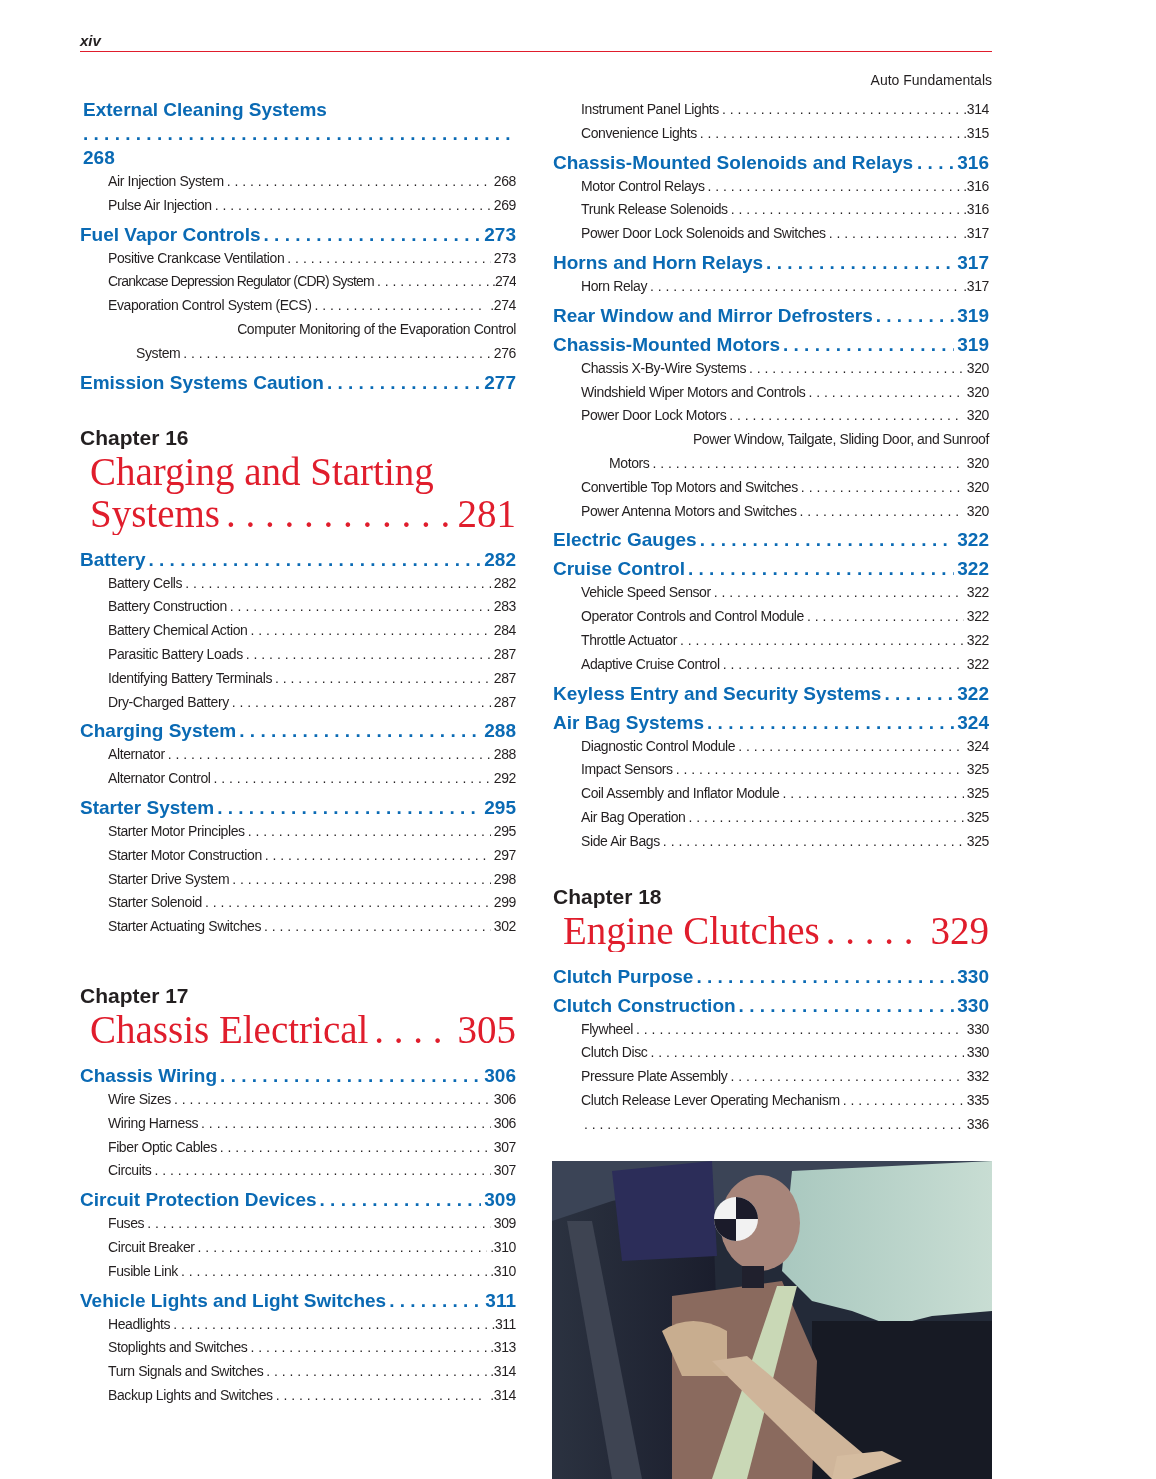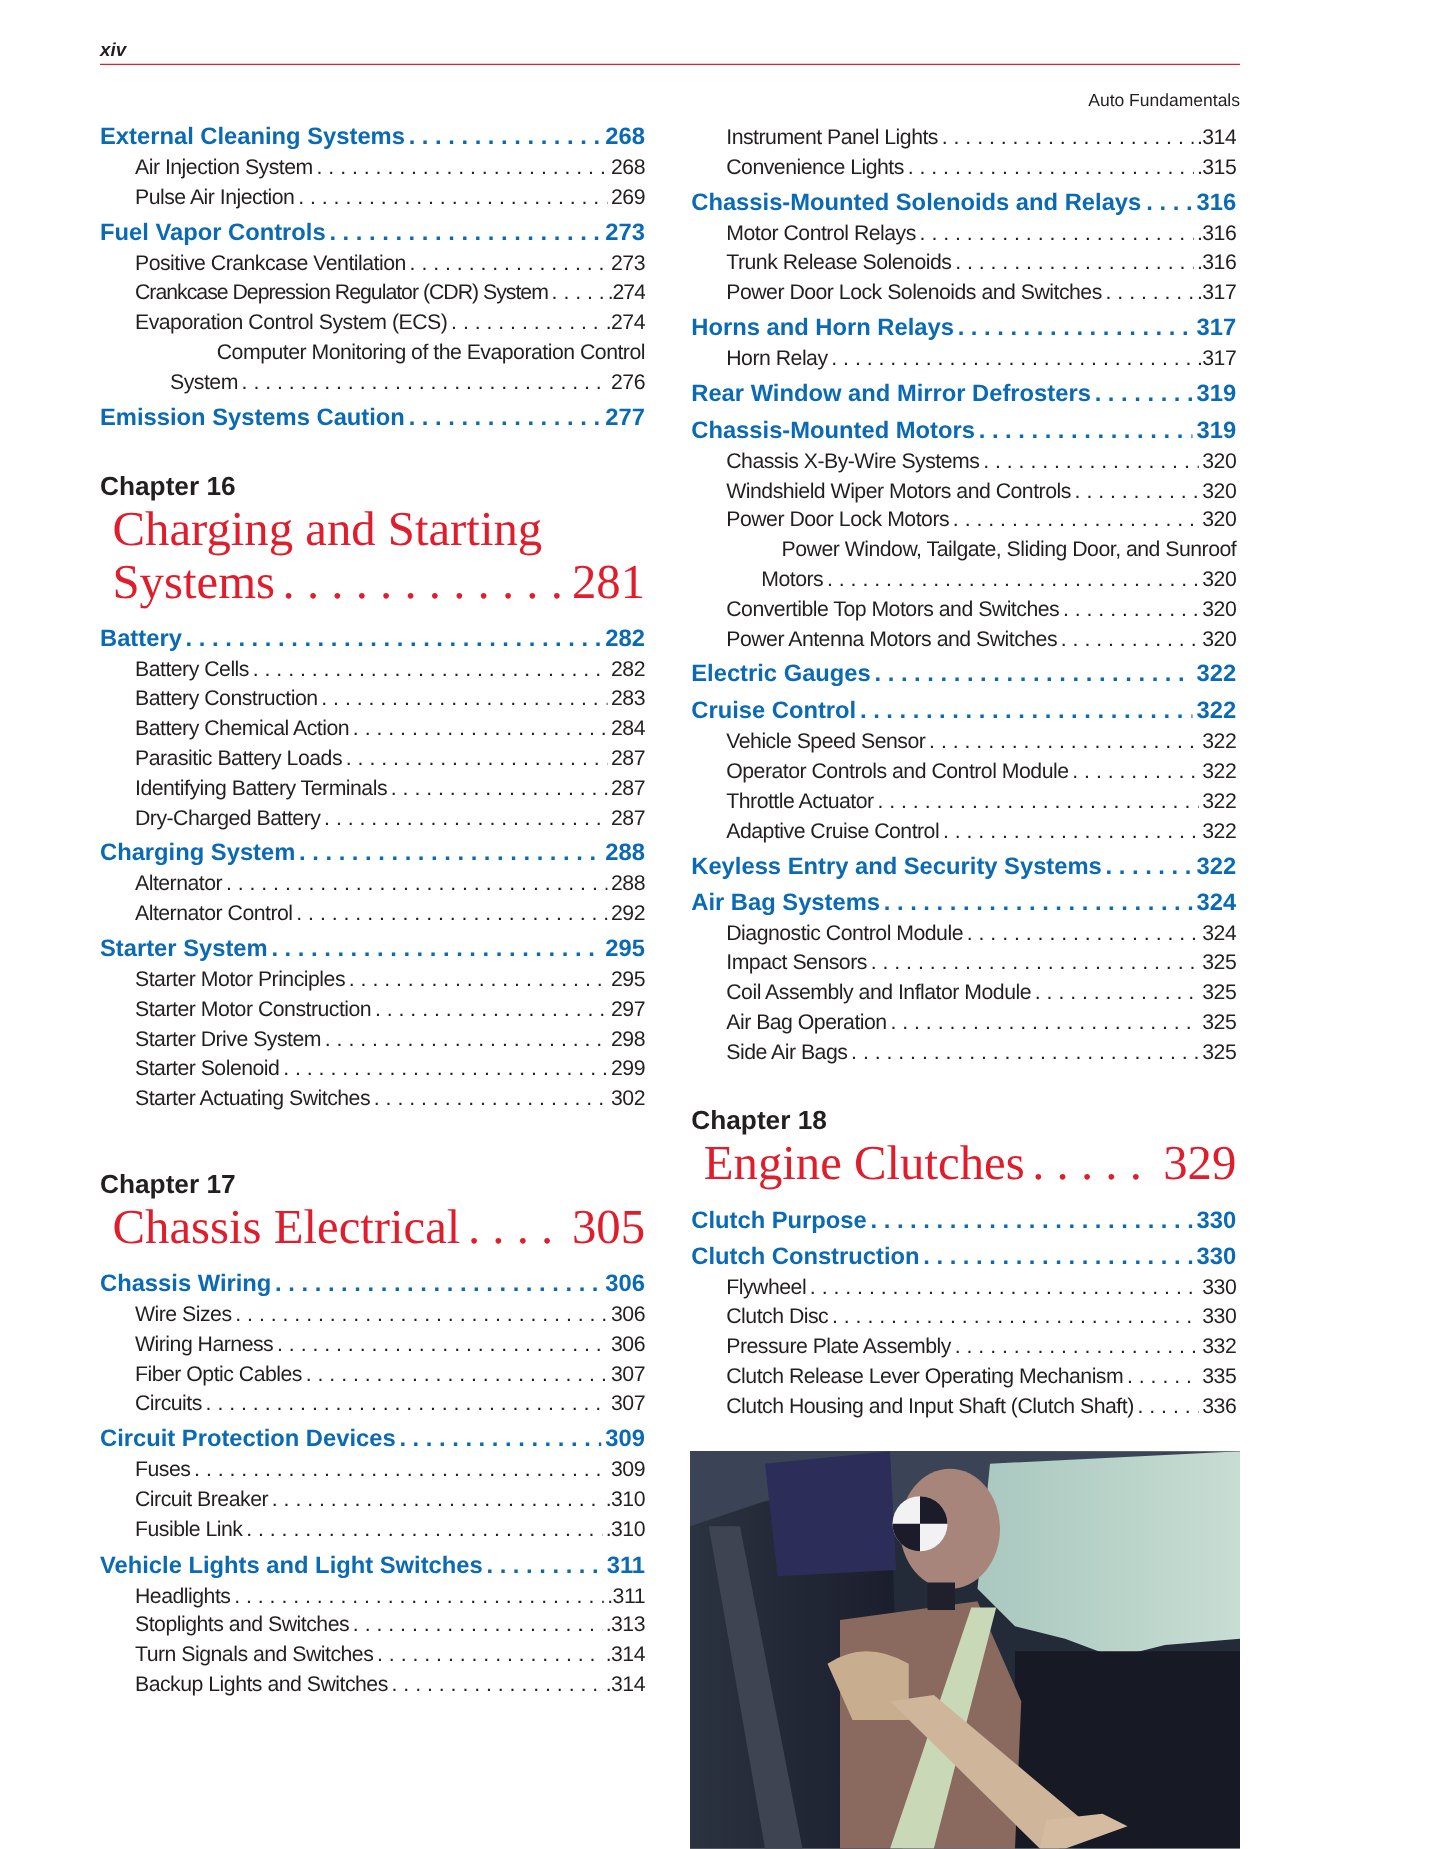--- a/index.html
+++ b/index.html
@@ -14,22 +14,22 @@
   .col.left { left: 80px; top: 98px; }
   .col.right { left: 553px; top: 98px; }
 
   .row { display: flex; align-items: baseline; white-space: nowrap; overflow: hidden; }
   .row .t { flex: 0 0 auto; }
   .row .dots { flex: 1 1 auto; overflow: hidden; white-space: nowrap; margin: 0 3px; }
   .row .dots::before { content: ". . . . . . . . . . . . . . . . . . . . . . . . . . . . . . . . . . . . . . . . . . . . . . . . . . . . . . . . . . . . . . . . . . . . . . . . . . . . ."; }
   .row .p { flex: 0 0 auto; }
 
   .sec { color: #0a6ab4; font-weight: bold; font-size: 19px; line-height: 24px; margin-top: 5px; }
-  .sec:first-child { margin-top: 0; }
-  .sub { font-size: 17px; line-height: 23.8px; padding-left: 28px; letter-spacing: -0.4px; }
+  .sec:first-child { margin-top: 0; flex-direction: column; }
+  .sub { font-size: 14px; line-height: 23.8px; padding-left: 28px; letter-spacing: -0.4px; }
   .sub .dots { letter-spacing: 0; }
   .sub.wrap1 { padding-left: 28px; text-align: right; }
   .sub.wrap2 { padding-left: 56px; }
 
   .chap-label { font-weight: bold; font-size: 21px; line-height: 26px; margin-top: 30px; }
   .chap-title { color: #e01d2c; font-family: "Liberation Serif", serif; font-size: 39px; line-height: 42px; font-weight: normal; margin-left: 10px; }
   .chap-title .dots::before { content: " .  .  .  .  .  .  .  .  .  .  .  .  .  .  .  .  .  .  .  .  .  .  .  .  ."; }
   .chap-title.row .dots { margin: 0 6px; }
   .chap-gap { height: 8px; }
 
@@ -464,21 +464,20 @@
       <span class="t">Pressure Plate Assembly</span>
       <span class="dots"></span>
       <span class="p">332</span>
     </div>
   <div class="row sub">
       <span class="t">Clutch Release Lever Operating Mechanism</span>
       <span class="dots"></span>
       <span class="p">335</span>
     </div>
   <div class="row sub">
-      <span class="t">Clutch Housing and Input Shaft (Clutch Shaft)</span>
       <span class="dots"></span>
       <span class="p">336</span>
     </div>
 </div>
 
 <div class="photo">
   <svg viewBox="0 0 440 318" preserveAspectRatio="none">
     <defs>
       <linearGradient id="bag" x1="0" y1="0" x2="1" y2="0">
         <stop offset="0" stop-color="#a9c8bf"></stop>

